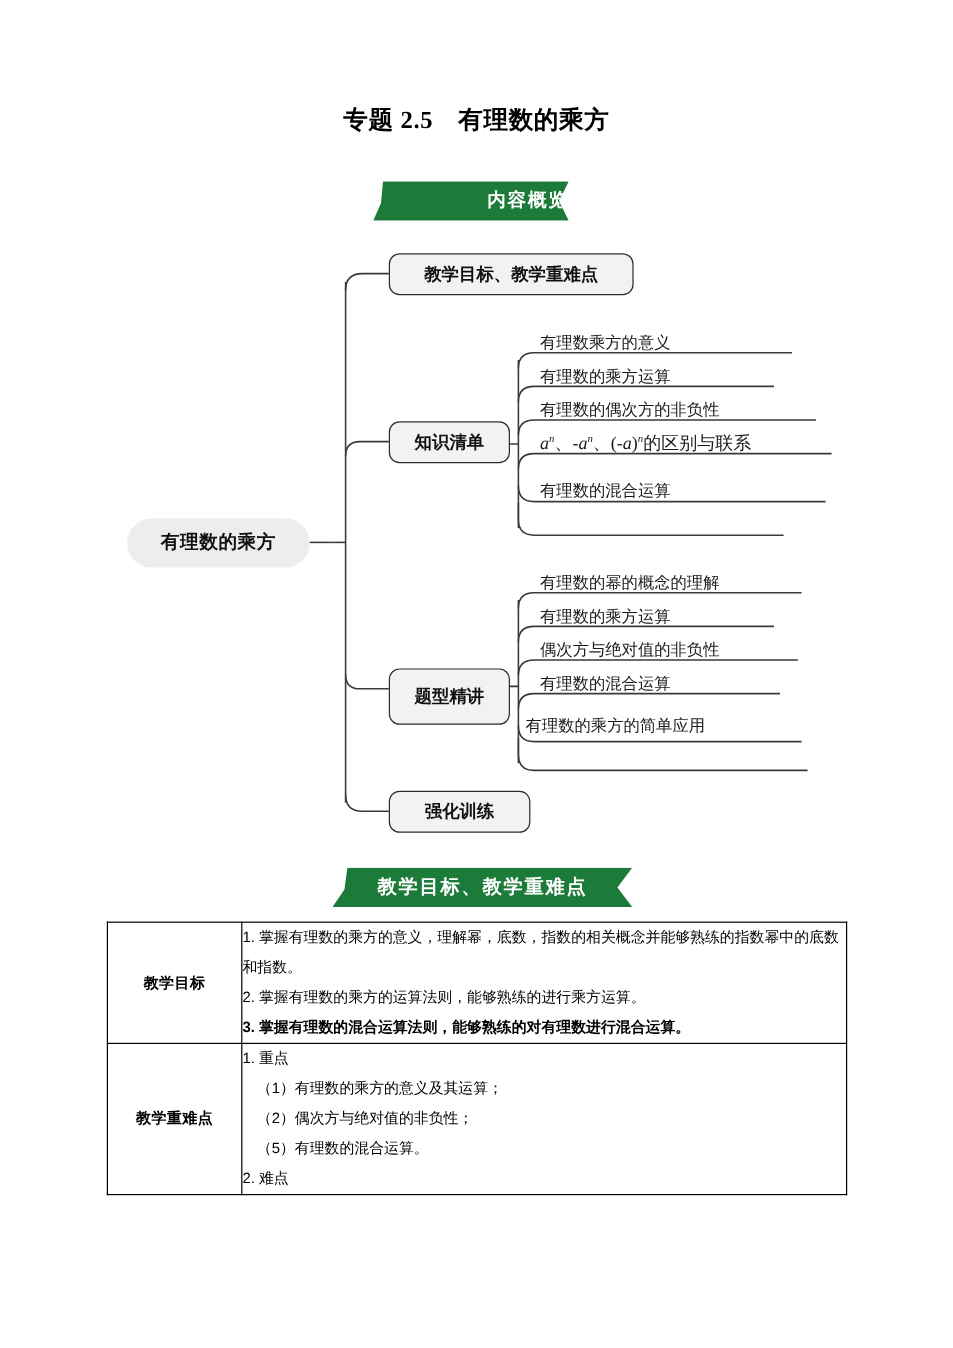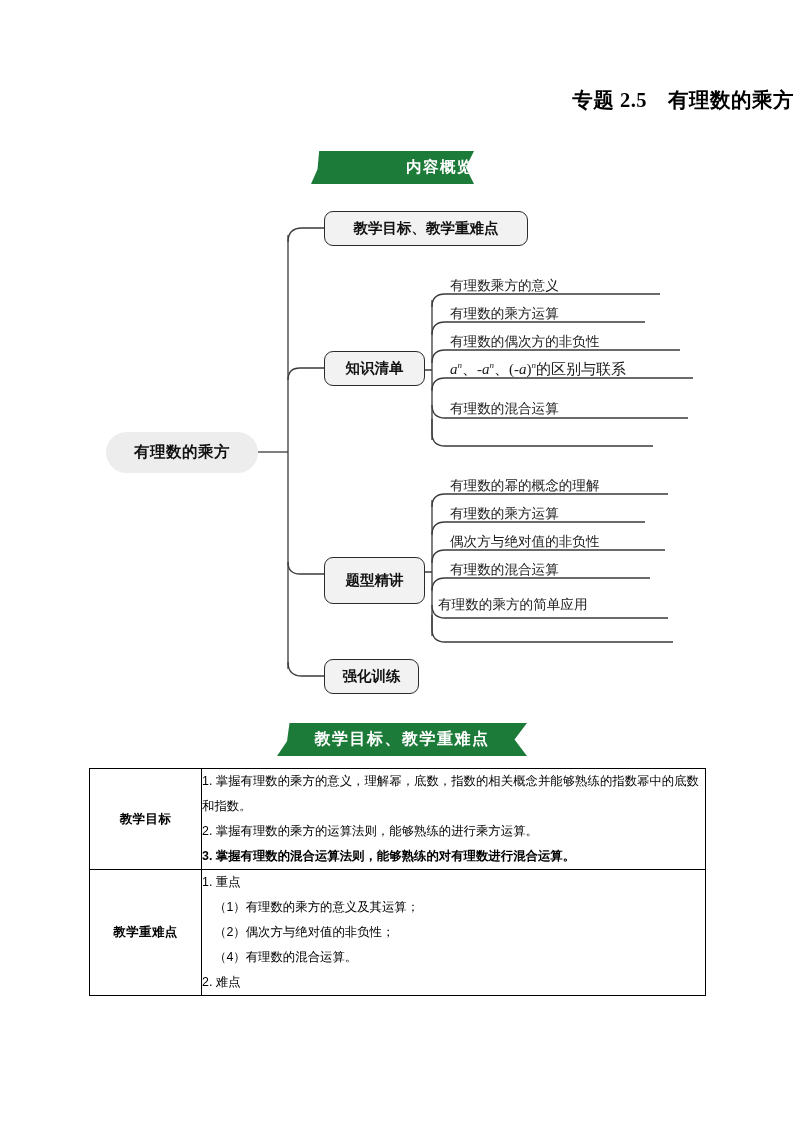--- a/index.html
+++ b/index.html
@@ -13,21 +13,21 @@
     font-family: "Liberation Serif", "DejaVu Serif", serif;
     color: #000;
     overflow: hidden;
   }
 
   
   #doc-title {
     position: absolute;
     left: 0; top: 86px;
     width: 794px;
-    text-align: right;
+    text-align: center;
     font-family: "Liberation Serif", "DejaVu Serif", serif;
     font-weight: bold;
     font-size: 20.5px;
     letter-spacing: 0.5px;
     white-space: pre;
   }
 
   
   .banner {
     position: absolute;
@@ -186,21 +186,21 @@
   </div>
 
   <div class="node" style="left:324px; top:151px; width:101px; height:35px;">
     <span>知识清单</span>
   </div>
 
   <div class="node" style="left:324px; top:357px; width:101px; height:47px;">
     <span>题型精讲</span>
   </div>
 
-  <div class="node" style="left:324px; top:459px; width:95px; height:35px;">
+  <div class="node" style="left:324px; top:459px; width:118px; height:35px;">
     <span>强化训练</span>
   </div>
 
   <div class="leaf" style="left:432px; top:76px; width:240px; height:20px;">
     <span>有理数乘方的意义</span>
   </div>
   <div class="leaf" style="left:432px; top:104px; width:240px; height:20px;">
     <span>有理数的乘方运算</span>
   </div>
   <div class="leaf" style="left:432px; top:132px; width:260px; height:20px;">
@@ -244,18 +244,18 @@
         <div class="bodyline">2. 掌握有理数的乘方的运算法则，能够熟练的进行乘方运算。</div>
         <div class="bodyline bold">3. 掌握有理数的混合运算法则，能够熟练的对有理数进行混合运算。</div>
       </td>
     </tr>
     <tr>
       <td class="rowlabel">教学重难点</td>
       <td class="rowbody">
         <div class="bodyline">1. 重点</div>
         <div class="bodyline indent">（1）有理数的乘方的意义及其运算；</div>
         <div class="bodyline indent">（2）偶次方与绝对值的非负性；</div>
-        <div class="bodyline indent">（4）有理数的混合运算。</div>
+        <div class="bodyline indent">（5）有理数的混合运算。</div>
         <div class="bodyline">2. 难点</div>
       </td>
     </tr>
   </tbody>
 </table>
 
 </body></html>

